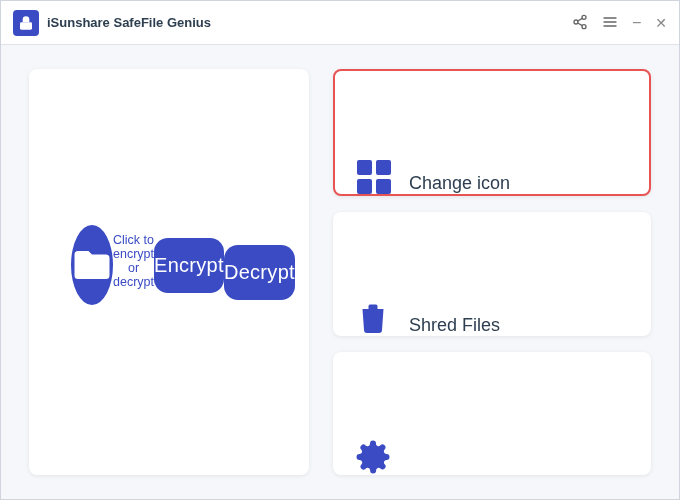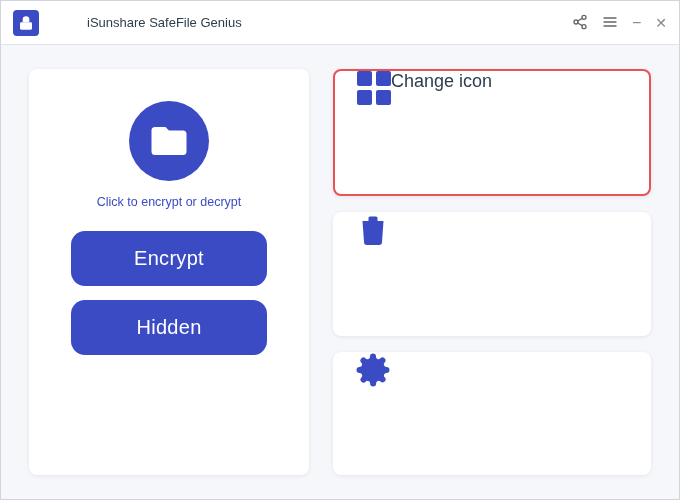--- a/index.html
+++ b/index.html
@@ -45,23 +45,22 @@
 
     .title-bar-logo svg {
       width: 16px;
       height: 16px;
       fill: white;
     }
 
     .title-bar-text {
       font-size: 13px;
       color: #2c3e50;
-      font-weight: 400;
-      flex: 1;
-      margin-left: 40px;
+      font-weight: 700;
+      flex: 1;
     }
 
     .title-bar-controls {
       display: flex;
       align-items: center;
       gap: 14px;
     }
 
     .title-bar-controls span {
       color: #666;
@@ -82,21 +81,21 @@
       gap: 24px;
     }
 
     
     .left-panel {
       background: #ffffff;
       border-radius: 8px;
       width: 280px;
       flex-shrink: 0;
       display: flex;
-      flex-direction: column;
+      flex-direction: row;
       align-items: center;
       padding: 32px 42px 32px;
       box-shadow: 0 1px 4px rgba(0,0,0,0.08);
     }
 
     .folder-icon-wrapper {
       width: 80px;
       height: 80px;
       background: #3a4bc4;
       border-radius: 50%;
@@ -145,25 +144,26 @@
       flex: 1;
       display: flex;
       flex-direction: column;
       gap: 16px;
     }
 
     .right-card {
       background: #ffffff;
       border-radius: 8px;
       display: flex;
-      align-items: flex-start;
+      align-items: flex-end;
       padding: 0 22px;
       cursor: pointer;
       box-shadow: 0 1px 4px rgba(0,0,0,0.08);
       flex: 1;
+      gap: 18px;
       text-decoration: none;
     }
 
     .right-card.active-card {
       border: 2px solid #e85353;
     }
 
     .right-card-icon {
       flex-shrink: 0;
       display: flex;
@@ -235,21 +235,21 @@
   <div class="main-content">
 
     <div class="left-panel">
       <div class="folder-icon-wrapper">
         <svg viewBox="0 0 24 24">
           <path d="M10 4H4a2 2 0 0 0-2 2v12a2 2 0 0 0 2 2h16a2 2 0 0 0 2-2V8a2 2 0 0 0-2-2h-8l-2-2z"></path>
         </svg>
       </div>
       <span class="click-hint">Click to encrypt or decrypt</span>
       <button class="btn-encrypt">Encrypt</button>
-      <button class="btn-decrypt">Hidden</button>
+      <button class="btn-decrypt">Decrypt</button>
     </div>
 
     <div class="right-panel">
 
       <div class="right-card active-card">
         <div class="right-card-icon">
           <div class="grid-icon">
             <div></div>
               <div></div>
               <div></div>
@@ -264,20 +264,21 @@
           <svg viewBox="0 0 24 24">
             <polyline points="3 6 5 6 21 6"></polyline>
               <path d="M19 6l-1 14a2 2 0 0 1-2 2H8a2 2 0 0 1-2-2L5 6"></path>
             <path d="M10 11v6"></path>
               <path d="M14 11v6"></path>
             <path d="M9 6V4a1 1 0 0 1 1-1h4a1 1 0 0 1 1 1v2"></path>
             <line x1="8" y1="6" x2="8" y2="4"></line>
               <line x1="16" y1="6" x2="16" y2="4"></line>
           </svg>
         </div>
+        <span class="right-card-label">Shred Files</span>
       </div>
 
       <div class="right-card">
         <div class="right-card-icon">
           <svg viewBox="0 0 24 24">
             <circle cx="12" cy="12" r="3"></circle>
             <path d="M19.4 15a1.65 1.65 0 0 0 .33 1.82l.06.06a2 2 0 0 1-2.83 2.83l-.06-.06a1.65 1.65 0 0 0-1.82-.33 1.65 1.65 0 0 0-1 1.51V21a2 2 0 0 1-4 0v-.09A1.65 1.65 0 0 0 9 19.4a1.65 1.65 0 0 0-1.82.33l-.06.06a2 2 0 0 1-2.83-2.83l.06-.06A1.65 1.65 0 0 0 4.68 15a1.65 1.65 0 0 0-1.51-1H3a2 2 0 0 1 0-4h.09A1.65 1.65 0 0 0 4.6 9a1.65 1.65 0 0 0-.33-1.82l-.06-.06a2 2 0 0 1 2.83-2.83l.06.06A1.65 1.65 0 0 0 9 4.68a1.65 1.65 0 0 0 1-1.51V3a2 2 0 0 1 4 0v.09a1.65 1.65 0 0 0 1 1.51 1.65 1.65 0 0 0 1.82-.33l.06-.06a2 2 0 0 1 2.83 2.83l-.06.06A1.65 1.65 0 0 0 19.4 9a1.65 1.65 0 0 0 1.51 1H21a2 2 0 0 1 0 4h-.09a1.65 1.65 0 0 0-1.51 1z"></path>
           </svg>
         </div>
       </div>

